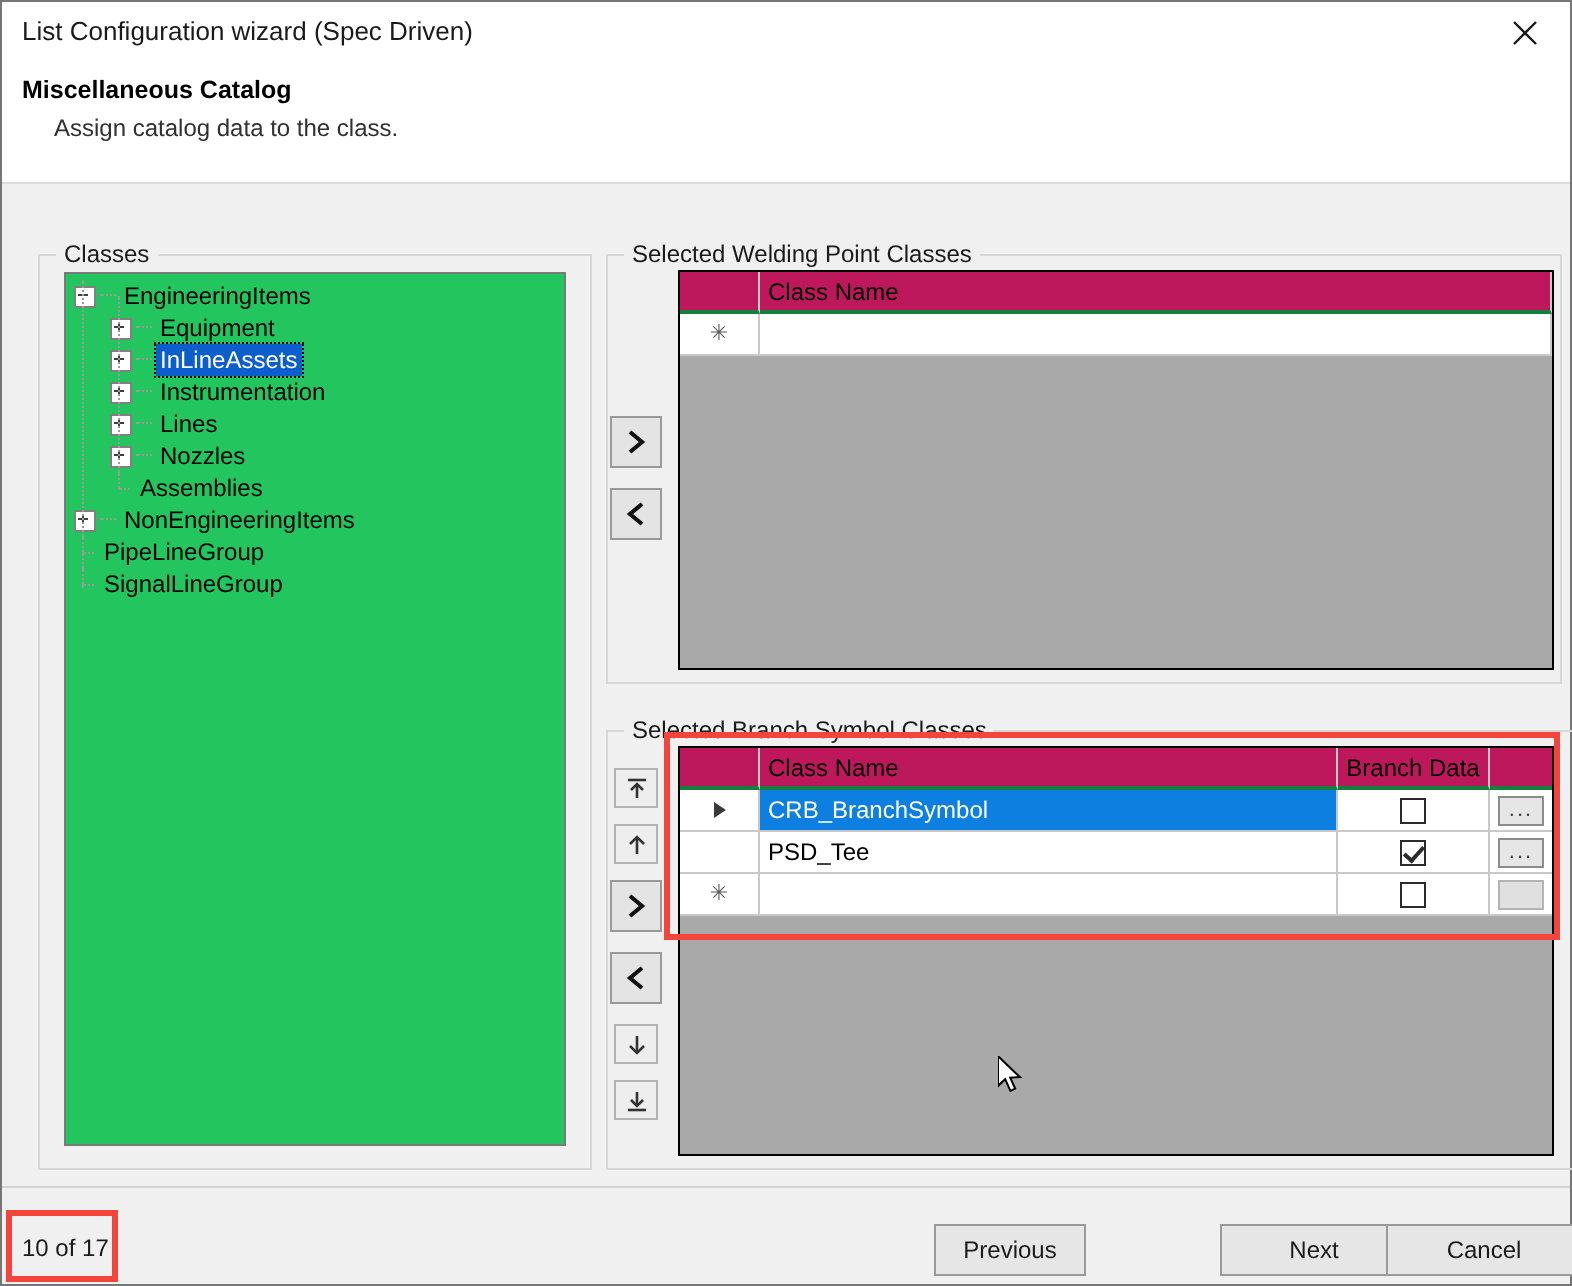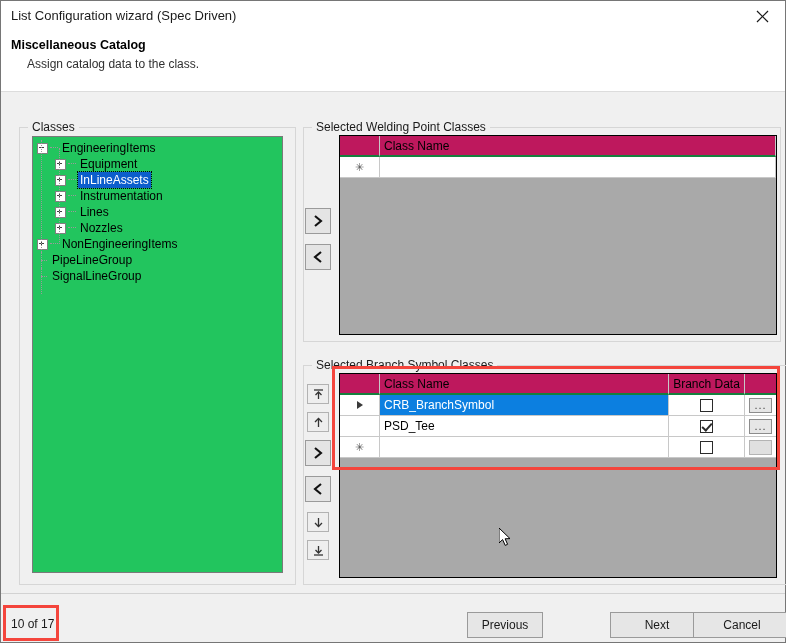--- a/index.html
+++ b/index.html
@@ -239,20 +239,26 @@
             <span class="tdash" style="margin-left: 2px;"></span>
             <span class="tlabel">Lines</span>
           </div>
           <div class="tnode">
             <span class="tspacer" style="width: 22px;"></span>
             <span class="tbox plus"></span>
             <span class="tdash" style="margin-left: 2px;"></span>
             <span class="tlabel">Nozzles</span>
           </div>
           <div class="tnode">
+            <span class="tspacer" style="width: 22px;"></span>
+            <span class="tstub"></span>
+            <span class="tspacer" style="width: 4px;"></span>
+            <span class="tlabel">Assemblies</span>
+          </div>
+          <div class="tnode">
             <span class="tspacer" style="width: 4px;"></span>
             <span class="tbox plus"></span>
             <span class="tdash" style="margin-left: 2px;"></span>
             <span class="tlabel">NonEngineeringItems</span>
           </div>
           <div class="tnode">
             <span class="tspacer" style="width: 4px;"></span>
             <span class="tstub"></span>
             <span class="tspacer" style="width: 4px;"></span>
             <span class="tlabel">PipeLineGroup</span>

